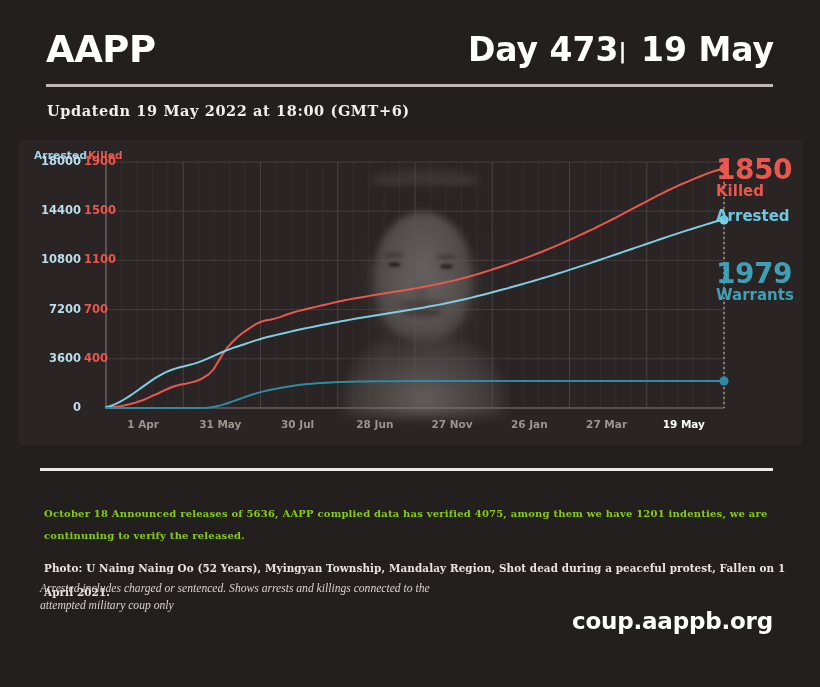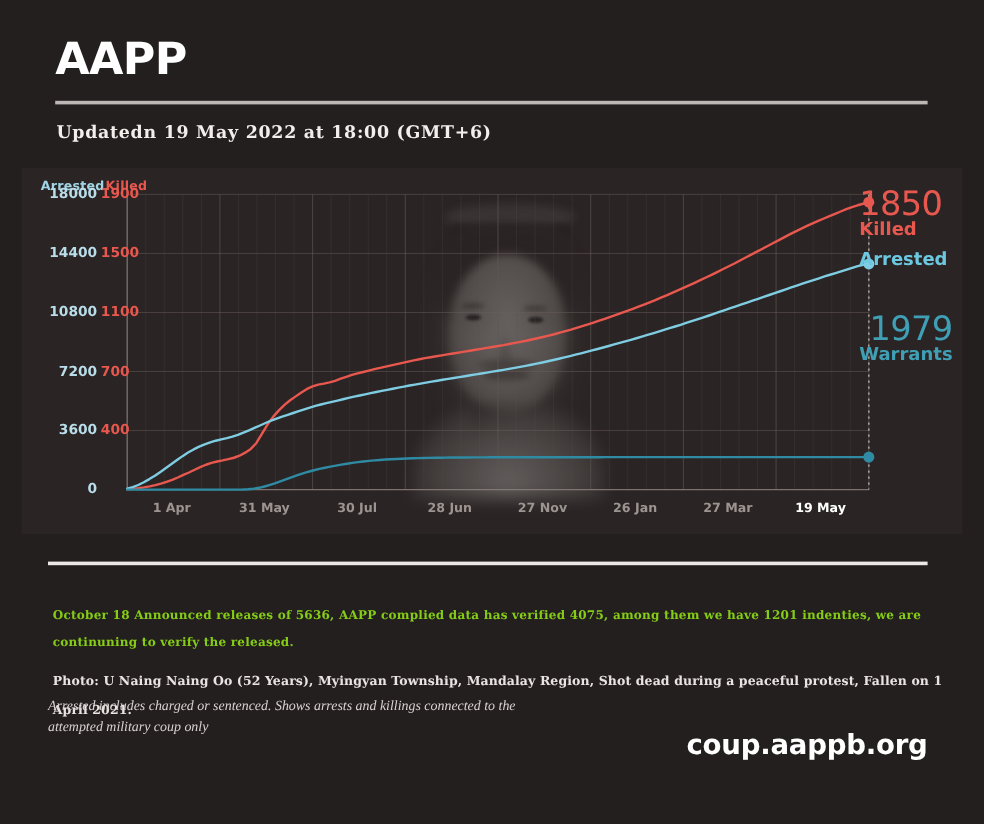--- a/index.html
+++ b/index.html
@@ -154,21 +154,21 @@
     position:absolute;font-size:10.5px;font-weight:bold;
     font-family:"DejaVu Sans", sans-serif;color:#9c9491;
     transform:translateX(-50%);white-space:nowrap;
   }
   .xtick.last{color:#ffffff;}
 
   
   .endlabel{position:absolute;white-space:nowrap;}
   .endlabel .big{
     display:block;font-family:"DejaVu Sans", sans-serif;
-    font-weight:normal;font-size:28px;line-height:27px;letter-spacing:-0.5px;text-align:right;
+    font-weight:bold;font-size:28px;line-height:27px;letter-spacing:-0.5px;
   }
   .endlabel .small{
     display:block;font-family:"DejaVu Sans", sans-serif;
     font-weight:bold;font-size:15px;line-height:17px;
   }
   .endlabel.killed{left:716px;top:156px;color:#e8584f;}
   .endlabel.arrested{left:716px;top:208px;color:#6cc8e0;}
   .endlabel.warrants{left:716px;top:260px;color:#3f9fb5;}
 
   
@@ -200,20 +200,23 @@
     font-weight:bold;font-size:23px;color:#ffffff;letter-spacing:-0.2px;
   }
 </style>
 </head>
 <body>
 
 <div class="infographic">
 
   <div class="header">
     <div class="brand">AAPP</div>
+    <div class="daycount">
+      <span>Day 473</span><span class="sep">|</span> <span>19 May</span>
+    </div>
   </div>
   <div class="header-rule"></div>
   <div class="updated">Updatedn 19 May 2022 at 18:00 (GMT+6)</div>
 
   <div class="chart-panel">
 
     <div class="watermark">
       <div class="wm-halo"></div>
       <div class="wm-cap"></div>
       <div class="wm-caprim"></div>

